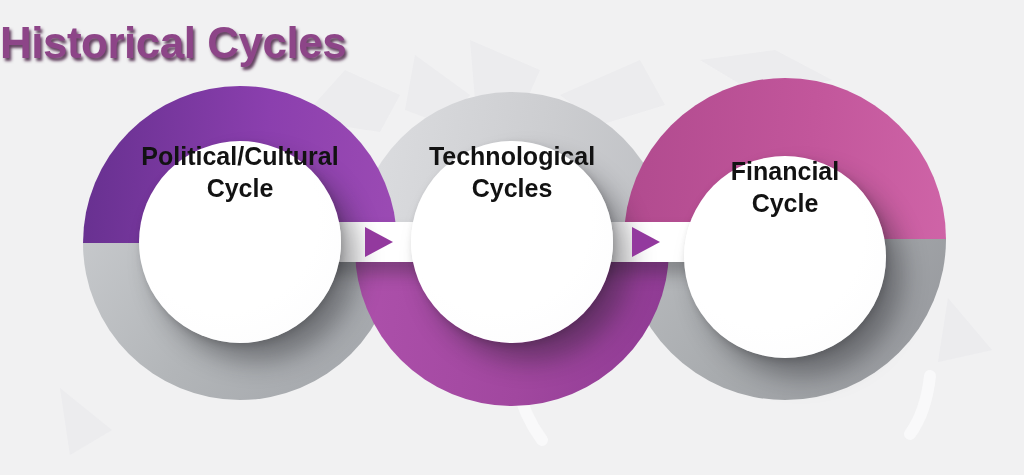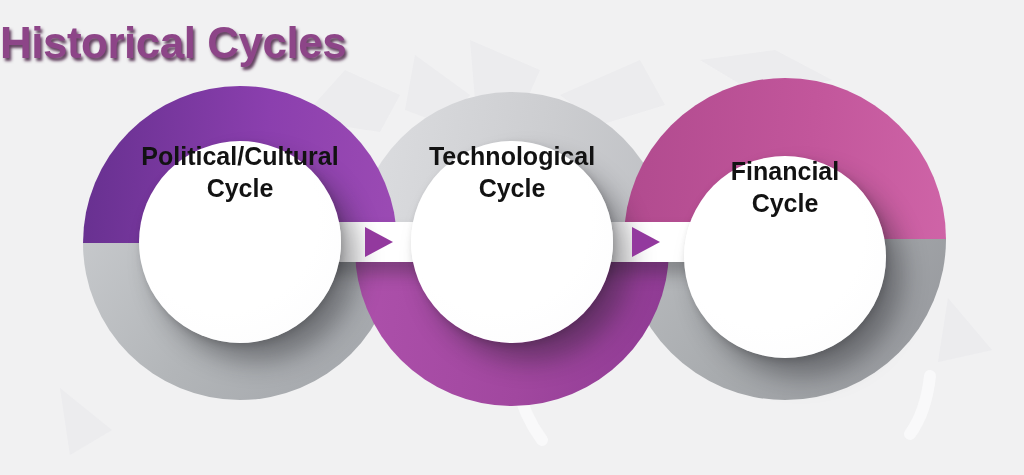--- a/index.html
+++ b/index.html
@@ -106,21 +106,21 @@
   <div class="half half-top    z-color c3"></div>
 
   <div class="band"></div>
 
   <div class="inner i1">
     <div class="node-label">Political/Cultural
 Cycle</div>
   </div>
   <div class="inner i2">
     <div class="node-label">Technological
-Cycle</div>
+Cycles</div>
   </div>
   <div class="inner i3">
     <div class="node-label">Financial
 Cycle</div>
   </div>
 
   <div class="arrow a1"></div>
   <div class="arrow a2"></div>
 
 </div>

